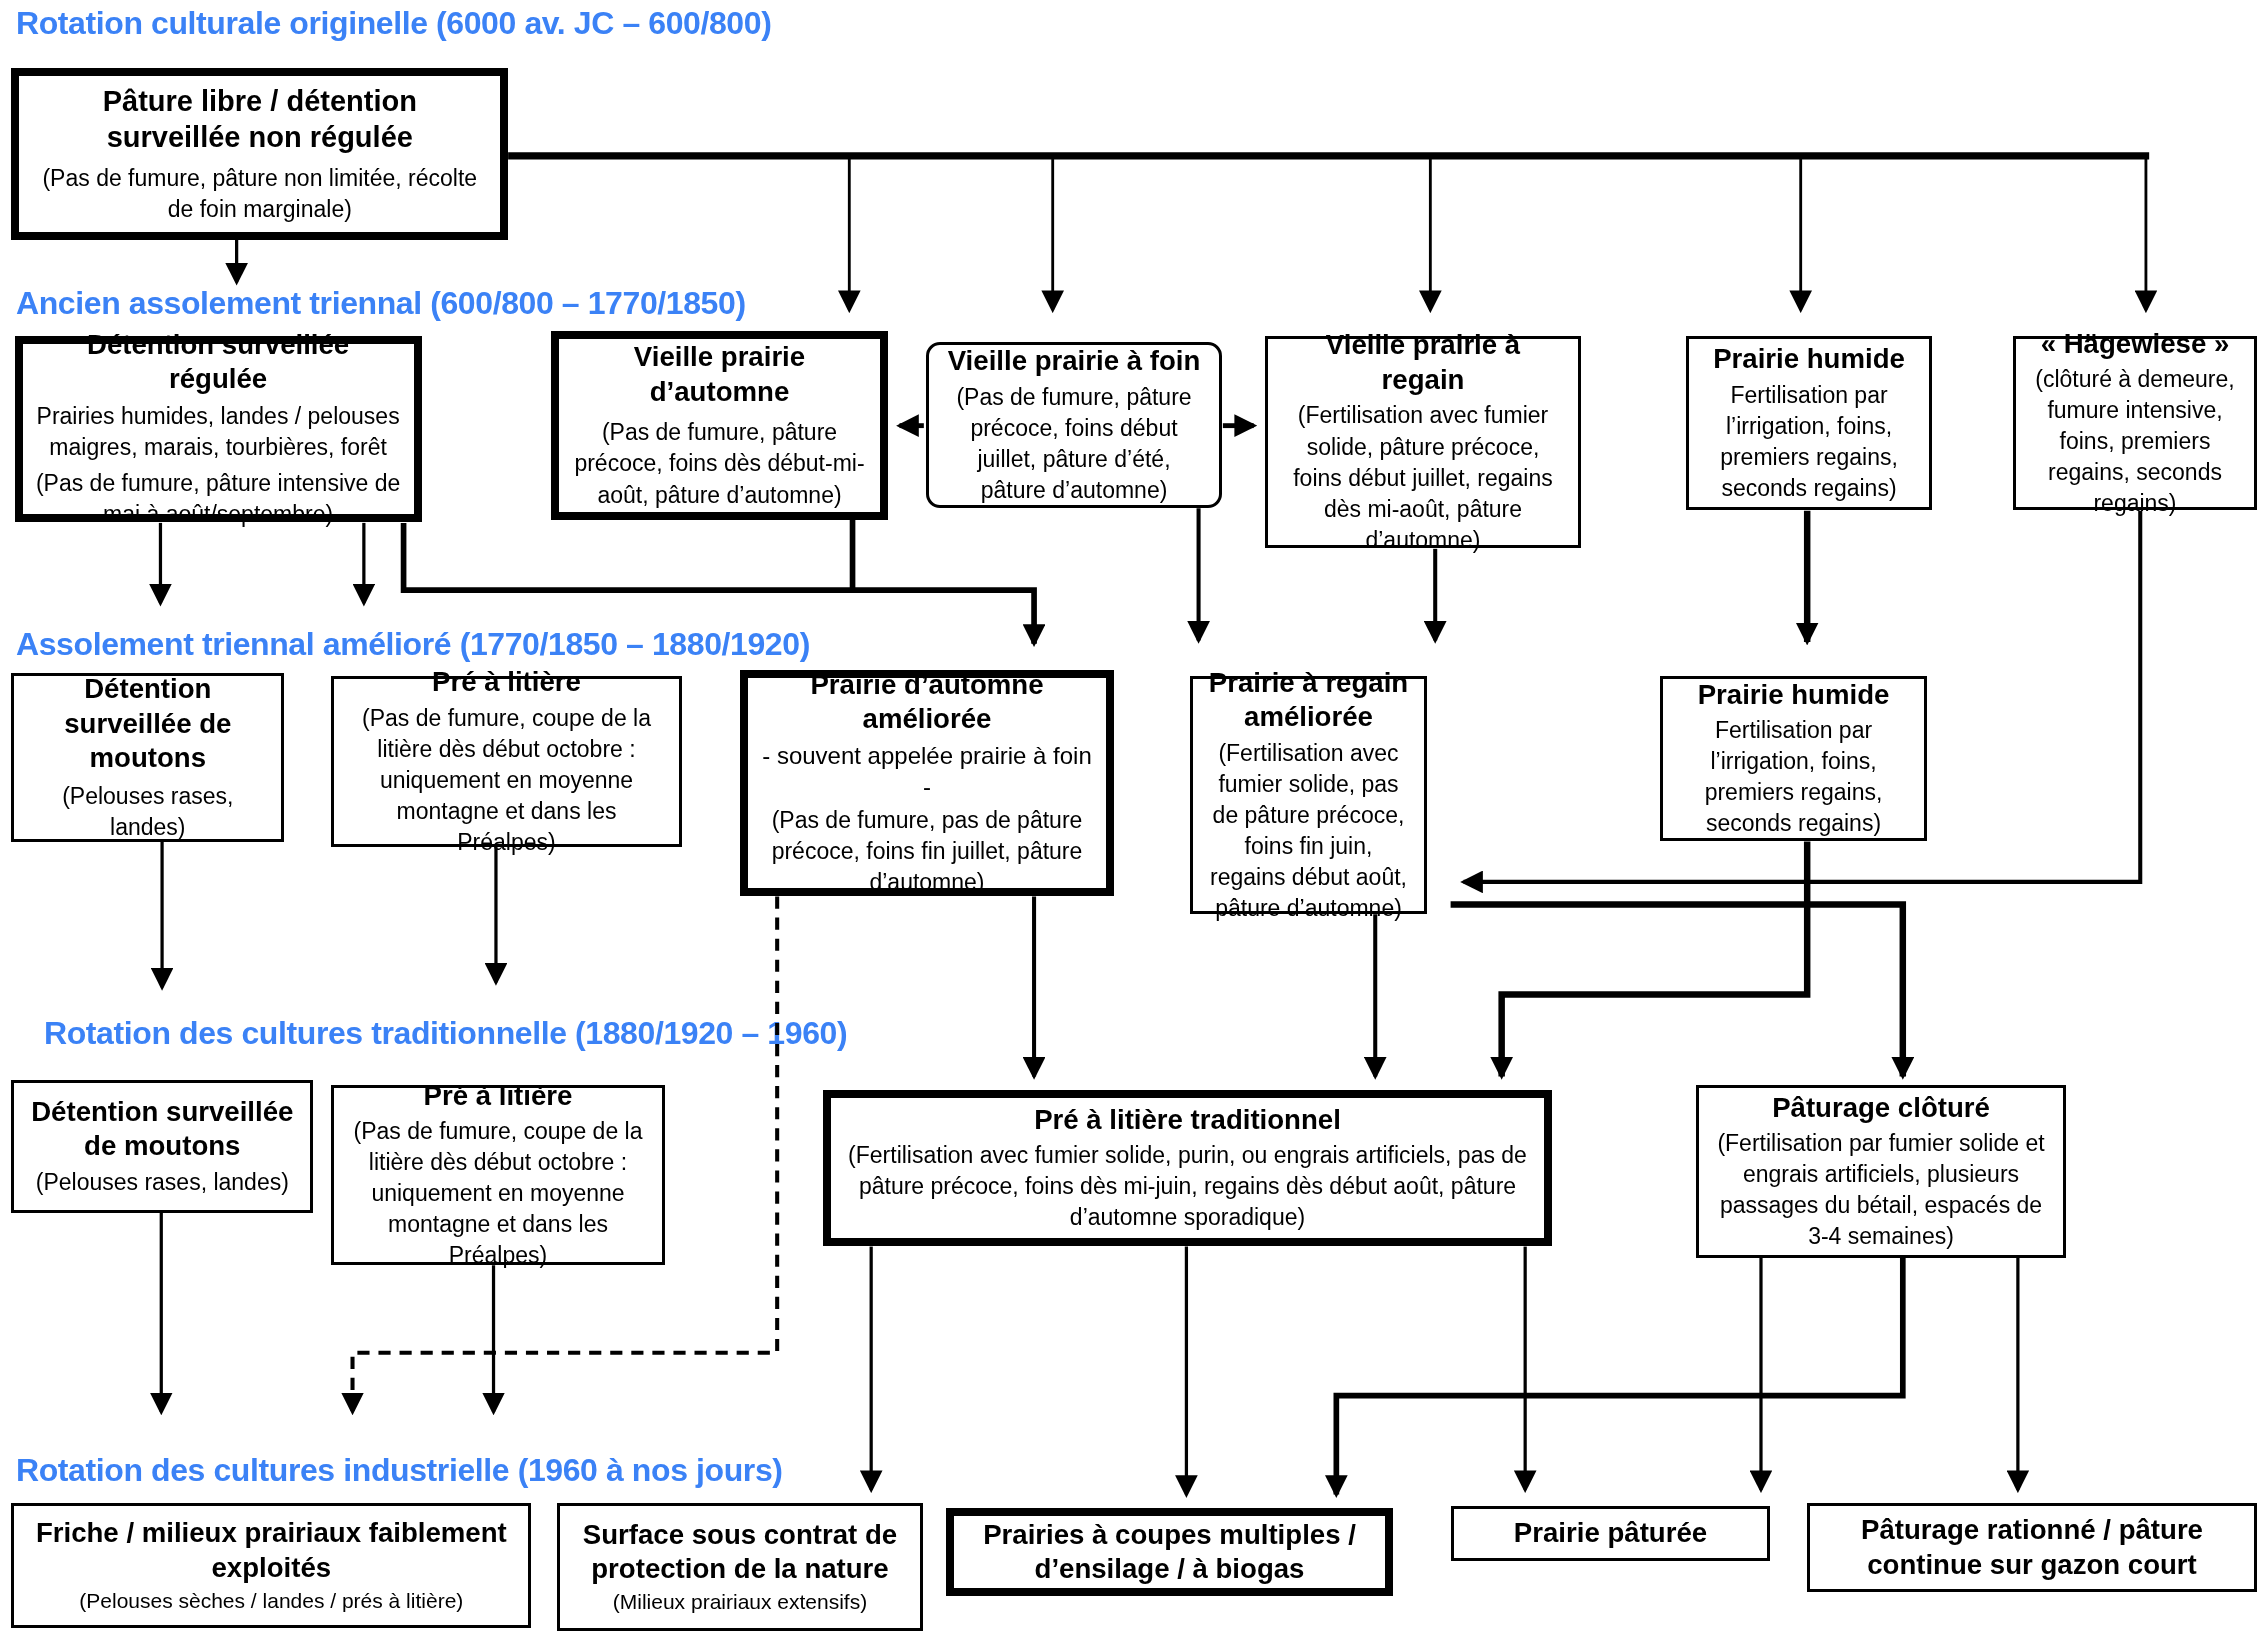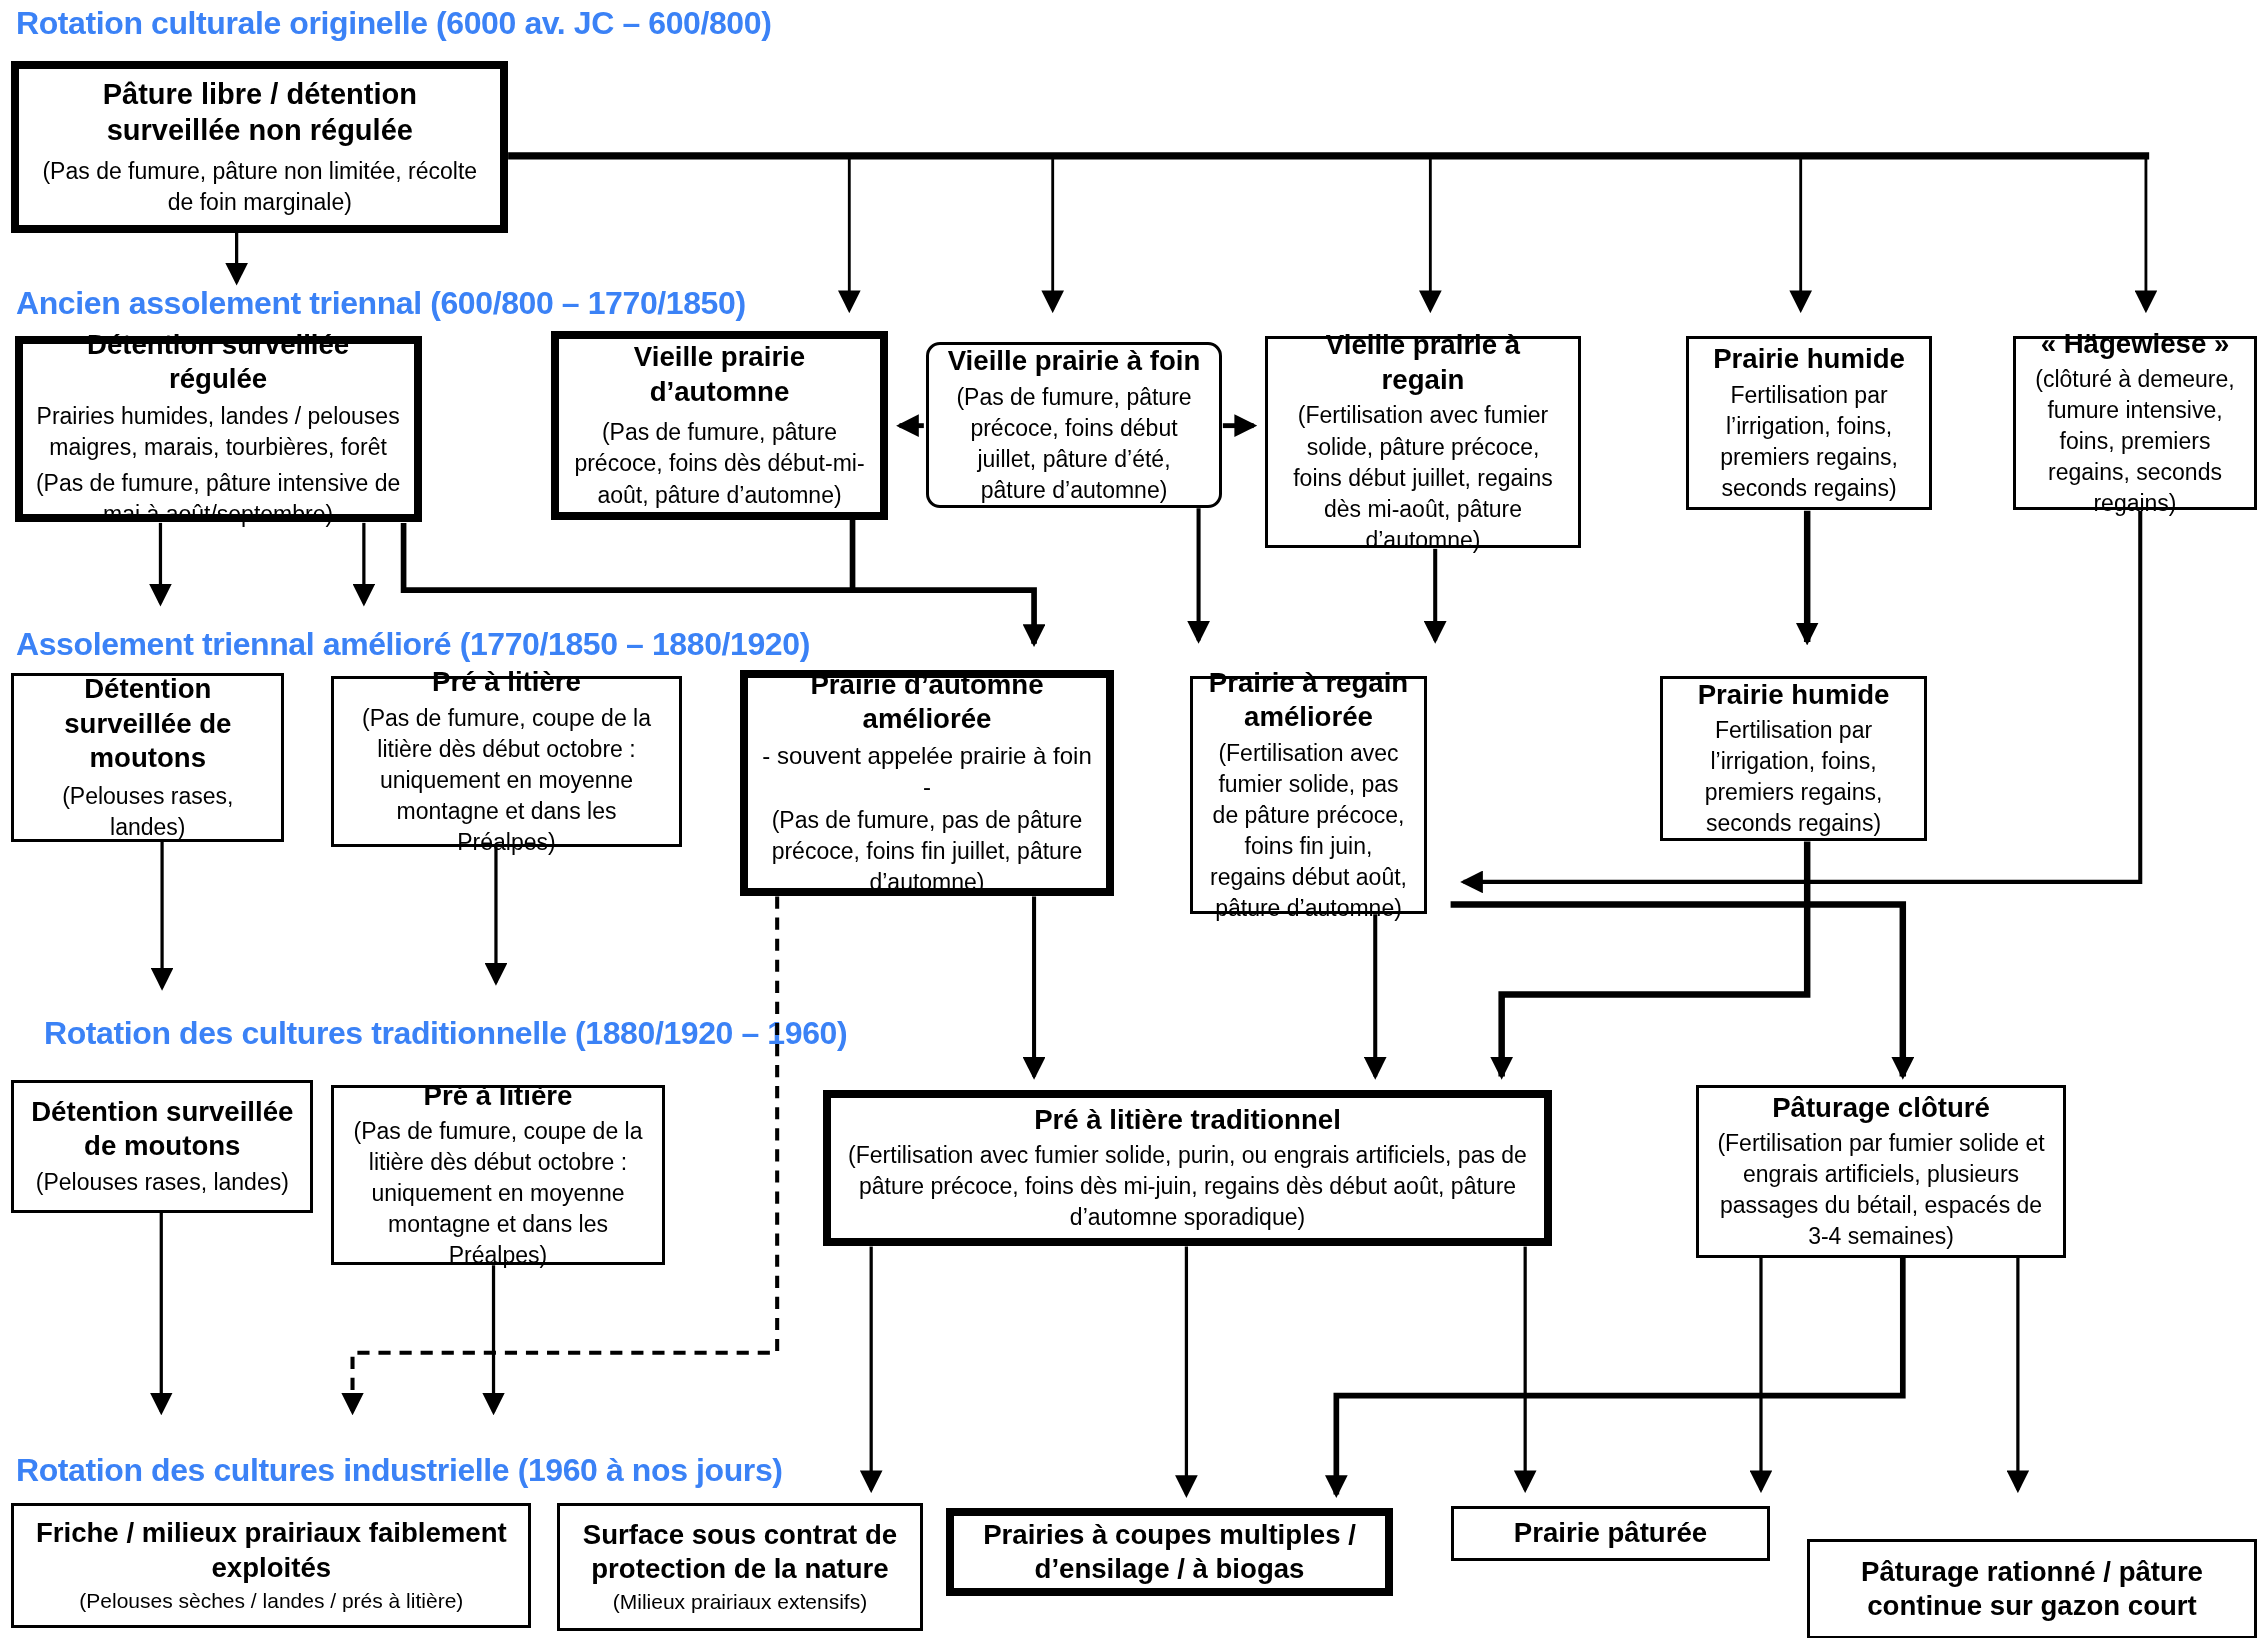--- a/index.html
+++ b/index.html
@@ -76,21 +76,21 @@
       <path d="M2490 1552 V1838" stroke-width="4" marker-end="url(#ah)"></path>
     </g>
   </svg>
 
   <div class="section-title" style="top:4.9px;">Rotation culturale originelle (6000 av. JC – 600/800)</div>
   <div class="section-title" style="top:285px;">Ancien assolement triennal (600/800 – 1770/1850)</div>
   <div class="section-title" style="top:626px;">Assolement triennal amélioré (1770/1850 – 1880/1920)</div>
   <div class="section-title" style="top:1015px;margin-left:28px;">Rotation des cultures traditionnelle (1880/1920 – 1960)</div>
   <div class="section-title" style="top:1452px;">Rotation des cultures industrielle (1960 à nos jours)</div>
 
-  <div class="box thick" style="left:11.3px;top:61px;width:497px;height:172px;">
+  <div class="box thick" style="left:11.3px;top:68px;width:497px;height:172px;">
     <div class="bt" style="font-size:29px;">Pâture libre / détention surveillée non régulée</div>
     <div class="bb">(Pas de fumure, pâture non limitée, récolte de foin marginale)</div>
   </div>
 
   <div class="box thick" style="left:14.6px;top:336px;width:407px;height:186px;gap:4.9px;">
     <div class="bt">Détention surveillée régulée</div>
     <div class="bb">Prairies humides, landes / pelouses maigres, marais, tourbières, forêt</div>
     <div class="bb">(Pas de fumure, pâture intensive de mai à août/septembre)</div>
   </div>
 
@@ -176,18 +176,18 @@
   </div>
 
   <div class="box thick" style="left:946px;top:1508px;width:447px;height:88px;">
     <div class="bt">Prairies à coupes multiples / d’ensilage / à biogas</div>
   </div>
 
   <div class="box" style="left:1451px;top:1506px;width:319px;height:55px;">
     <div class="bt">Prairie pâturée</div>
   </div>
 
-  <div class="box" style="left:1807px;top:1503px;width:450px;height:100px;margin-top:36px;">
+  <div class="box" style="left:1807px;top:1503px;width:450px;height:89px;">
     <div class="bt">Pâturage rationné / pâture continue sur gazon court</div>
   </div>
 
 </div>
 
 
 </body></html>

